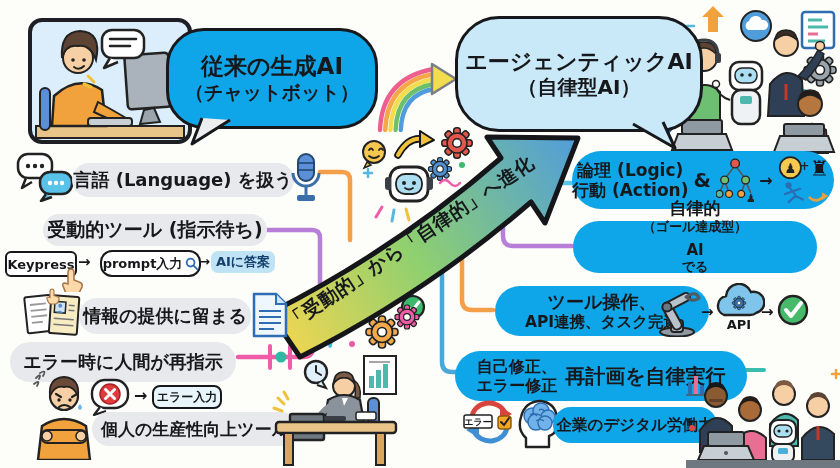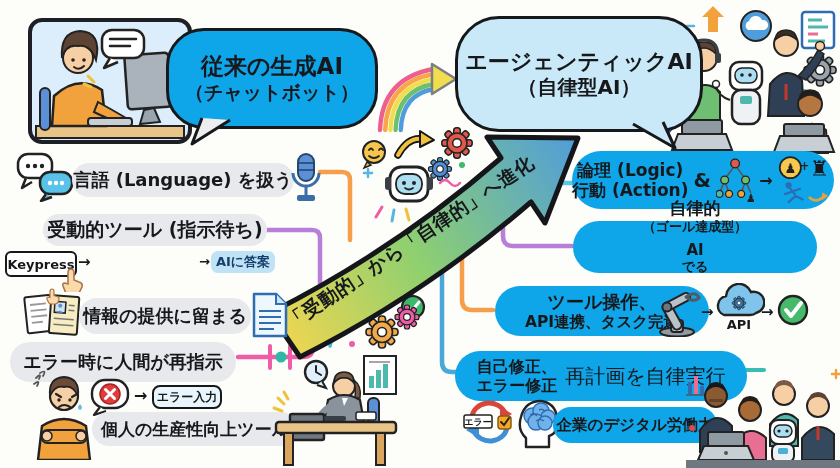--- a/index.html
+++ b/index.html
@@ -256,20 +256,27 @@
   </svg>
 
   <div class="pill" style="left:43px;top:214px;width:224px;height:32px;font-size:19px;">
     <span>受動的ツール (指示待ち)</span>
   </div>
 
   <div class="box" style="left:5px;top:251px;width:68px;height:22px;border-radius:6px;font-size:13px;">
     <span>Keypress</span>
   </div>
   <span class="arrowglyph" style="left:78px;top:253px;font-size:15px;">→</span>
+  <div class="box" style="left:100px;top:250px;width:97px;height:23px;border-radius:12px;font-size:13px;">
+    <span>prompt入力</span>
+    <svg width="13" height="13" viewBox="0 0 14 14">
+      <circle cx="6" cy="6" r="4.2" fill="none" stroke="#2f6db3" stroke-width="2"></circle>
+      <line x1="9.3" y1="9.3" x2="13" y2="13" stroke="#2f6db3" stroke-width="2" stroke-linecap="round"></line>
+    </svg>
+  </div>
   <span class="arrowglyph" style="left:199px;top:254px;font-size:13px;">→</span>
   <div class="abs lay3" style="left:211px;top:251px;width:64px;height:22px;background:#bfe3f5;border-radius:7px;display:flex;align-items:center;justify-content:center;font-weight:700;font-size:13px;color:#15406e;">
     <span>AIに答案</span>
   </div>
   <svg class="abs lay3" width="22" height="24" viewBox="0 0 22 24" style="left:62px;top:268px;">
     <path d="M9,1 q3,0 3,4 v7 l5,2 q4,1 3,5 l-2,4 q-1,3 -5,3 h-6 q-3,0 -4,-3 l-2,-5 q-1,-3 2,-3 l3,1 v-11 q0,-4 3,-4 z" fill="#fbd9a8" stroke="#a8764a" stroke-width="1.6"></path>
   </svg>
 
   <svg class="abs lay3" width="64" height="56" viewBox="0 0 64 56" style="left:22px;top:288px;">
     <g transform="rotate(-6 18 26)">
@@ -468,21 +475,21 @@
   <svg class="abs lay3" width="34" height="34" viewBox="0 0 34 34" style="left:776px;top:293px;">
     <circle cx="17" cy="17" r="14" fill="#46b96a" stroke="#222" stroke-width="2.4"></circle>
     <path d="M10,17 L15,23 L25,10" stroke="#fff" stroke-width="4" fill="none" stroke-linecap="round" stroke-linejoin="round"></path>
   </svg>
 
   <div class="pill blue" style="left:455px;top:351px;width:292px;height:50px;gap:8px;border-radius:25px;">
     <div class="stack" style="font-size:16px;">
       <span>自己修正、</span>
       <span>エラー修正</span>
     </div>
-    <span style="font-size:20px;font-weight:400;">再計画を自律実行</span>
+    <span style="font-size:20px;font-weight:700;">再計画を自律実行</span>
   </div>
 
   <svg class="abs lay3" width="54" height="52" viewBox="0 0 54 52" style="left:462px;top:396px;">
     <path d="M10,22 A17,15 0 0 1 43,17" fill="none" stroke="#d8453c" stroke-width="5" stroke-linecap="round"></path>
     <polygon points="38,10 50,18 38,25" fill="#d8453c"></polygon>
     <path d="M45,30 A17,15 0 0 1 12,35" fill="none" stroke="#3f8fd4" stroke-width="5" stroke-linecap="round"></path>
     <polygon points="17,27 4,34 17,42" fill="#3f8fd4"></polygon>
     <g>
       <rect x="2" y="19" width="28" height="13" rx="2" fill="#fff" stroke="#222" stroke-width="1.5"></rect>
       <text x="16" y="29" font-size="9" font-weight="bold" text-anchor="middle" fill="#17181b">エラー</text>

